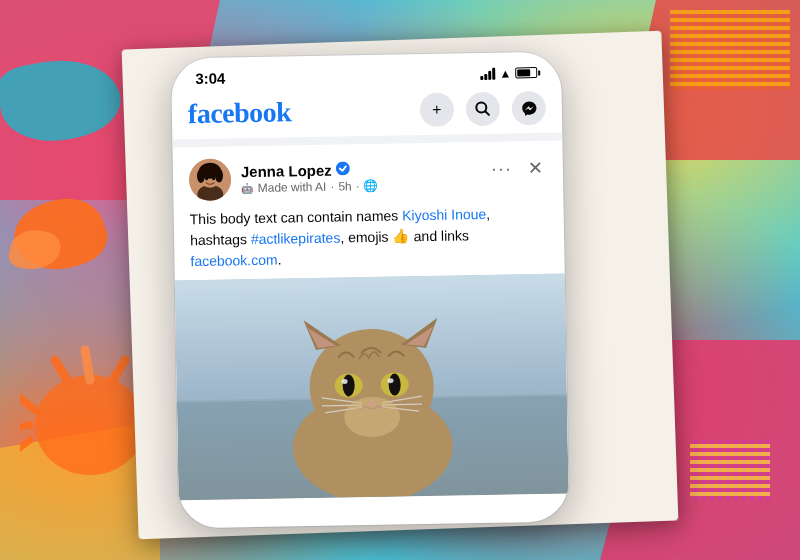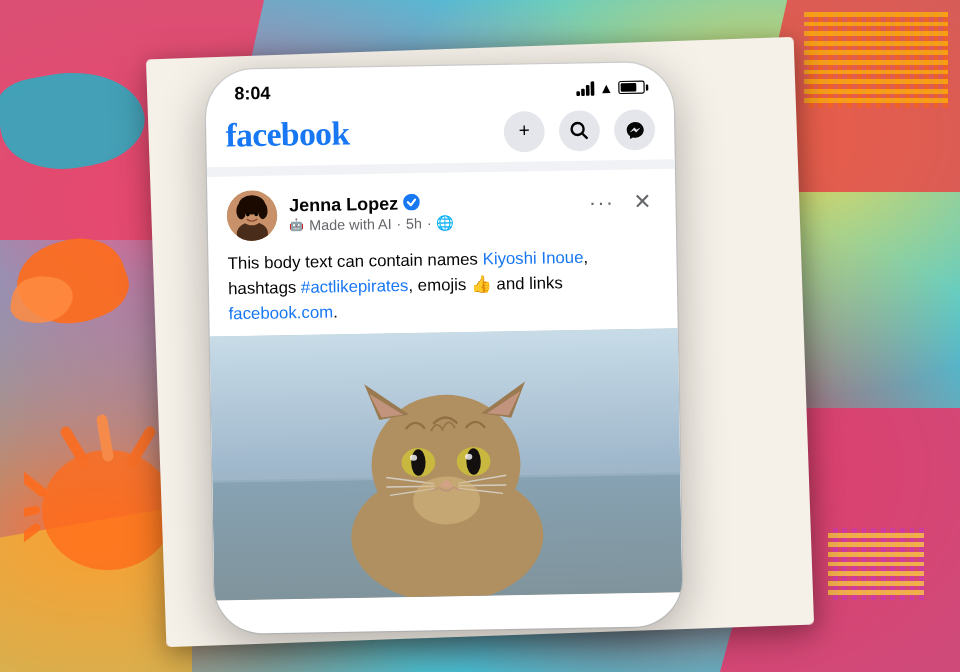--- a/index.html
+++ b/index.html
@@ -423,21 +423,21 @@
 
   <div class="paint-orange-1"></div>
   <div class="paint-orange-2"></div>
 </div>
 
 <div class="paper-bg"></div>
 
 <div class="phone">
 
   <div class="status-bar">
-    <span class="status-time">8:04</span>
+    <span class="status-time">3:04</span>
     <div class="status-icons">
       <div class="signal-bars">
         <div class="signal-bar" style="height:4px"></div>
         <div class="signal-bar" style="height:6px"></div>
         <div class="signal-bar" style="height:9px"></div>
         <div class="signal-bar" style="height:12px"></div>
       </div>
       <span style="font-size:12px;">▲</span>
       <div class="battery">
         <div class="battery-fill"></div>

